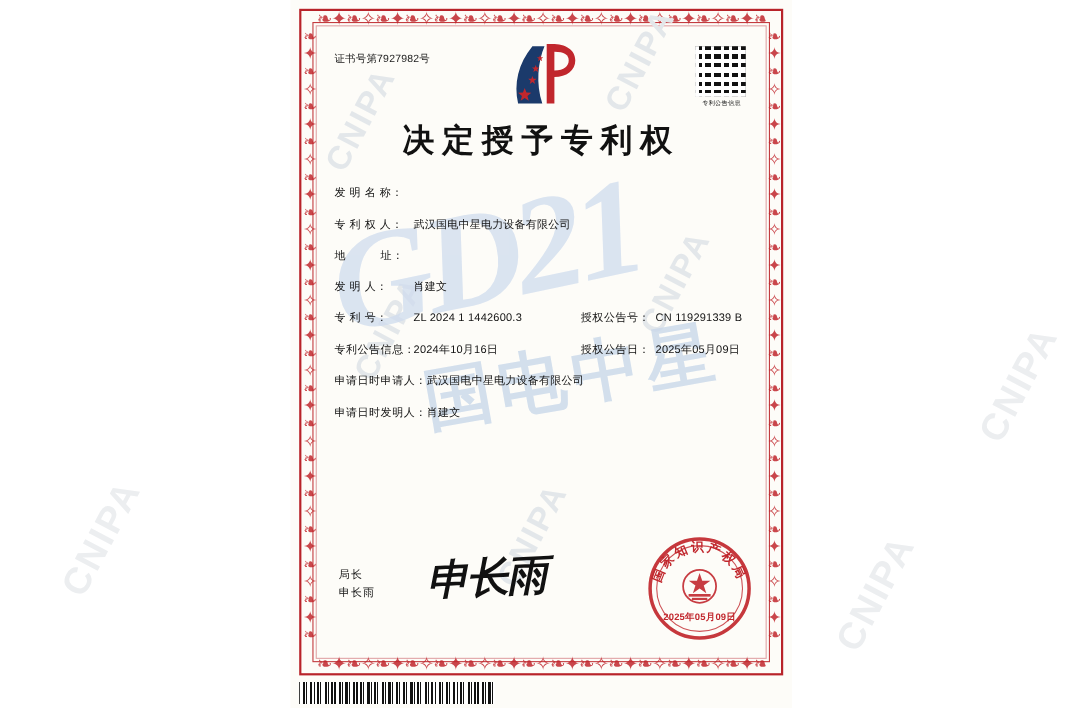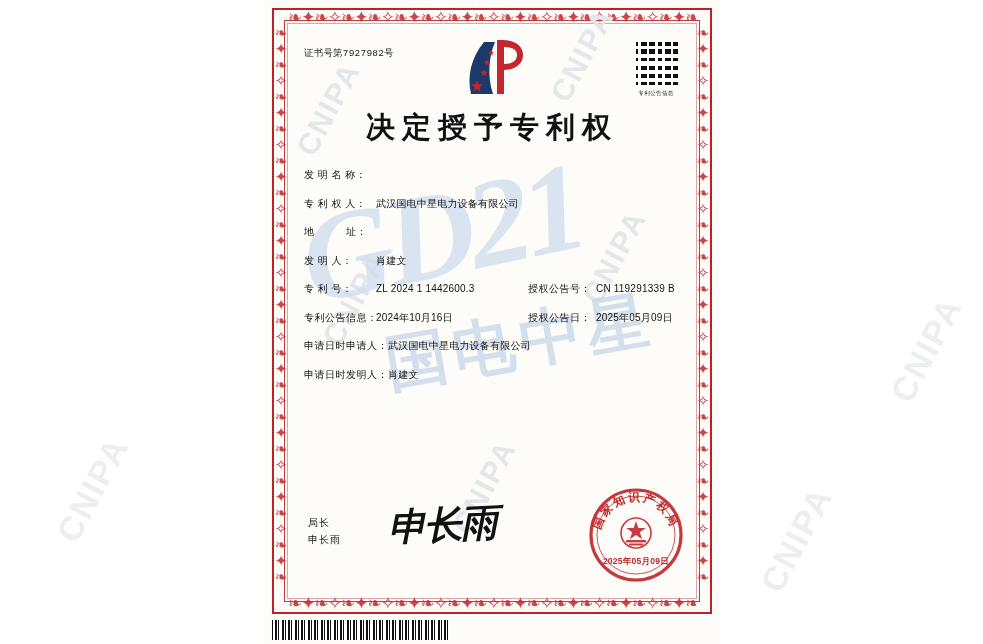--- a/index.html
+++ b/index.html
@@ -142,21 +142,20 @@
   #wm-o3 { left: 870px; top: 330px; }
 
   
   #cert-no {
     position: absolute;
     left: 40px;
     top: 47px;
     font-size: 9.5px;
     color: #1b1b1b;
     letter-spacing: .2px;
-    font-family: Liberation Mono, monospace;
   }
   
   #logo {
     position: absolute;
     left: 193px;
     top: 36px;
     width: 74px;
     height: 62px;
   }
   

